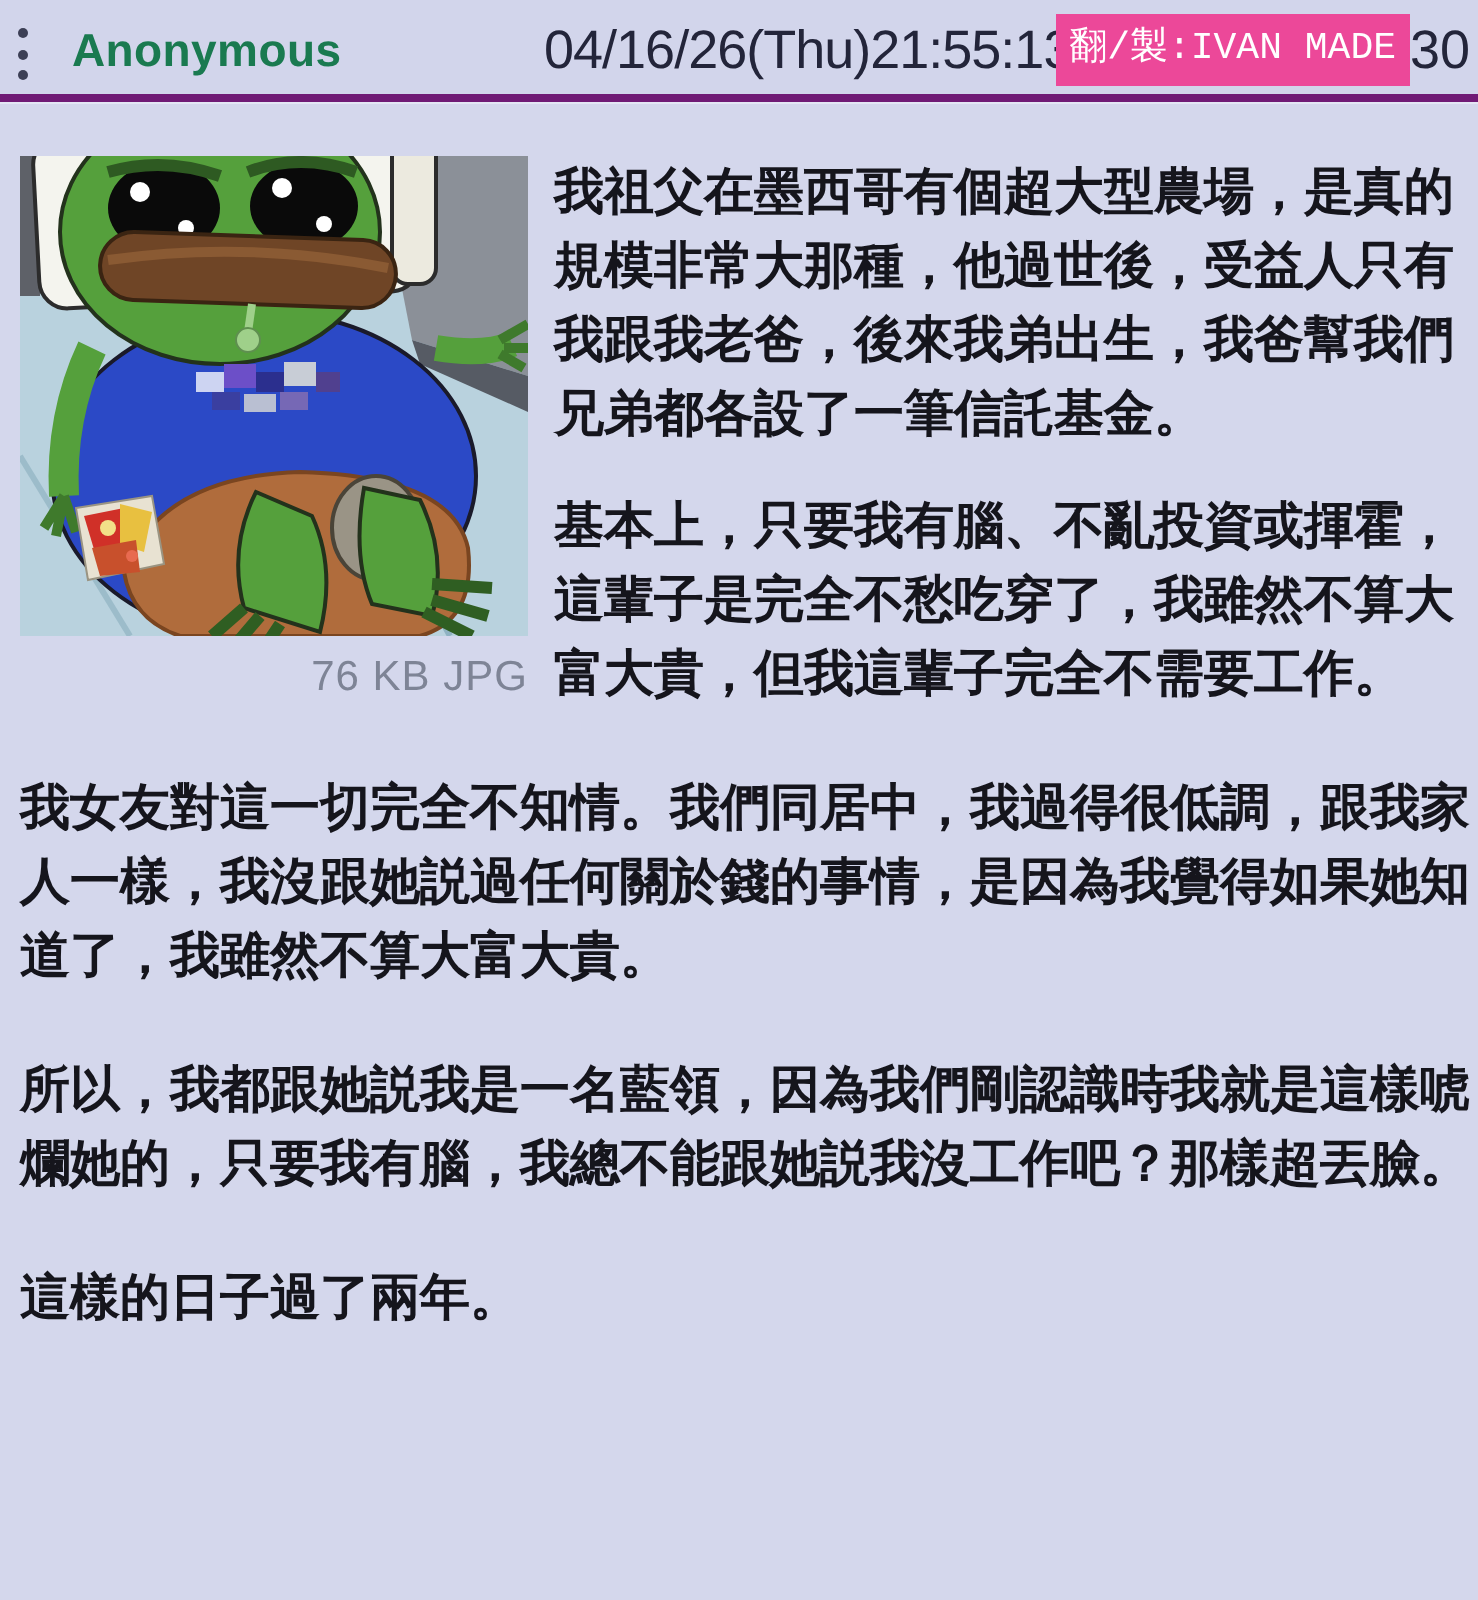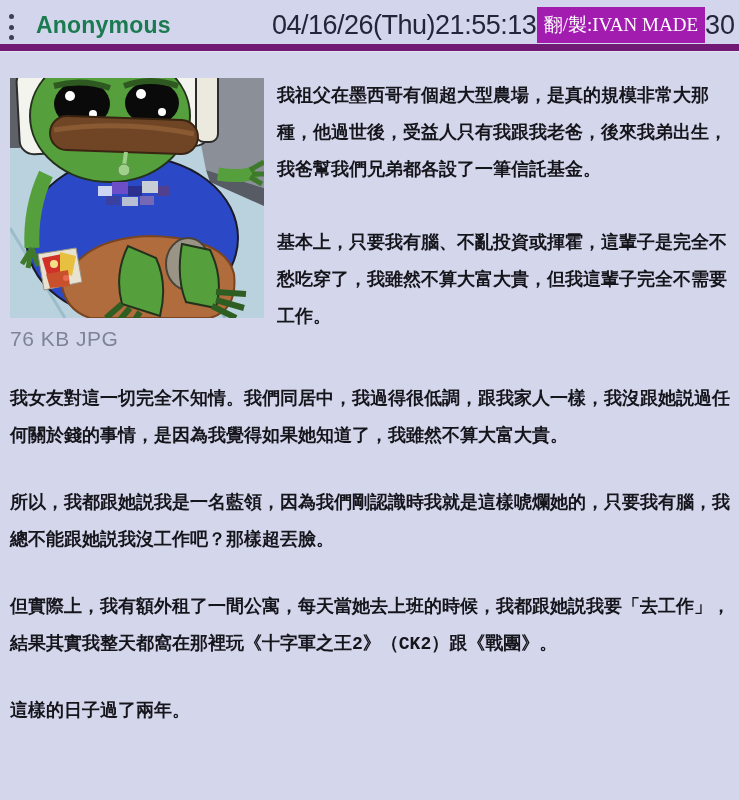--- a/index.html
+++ b/index.html
@@ -12,21 +12,21 @@
     background: #d4d7ec;
     font-family: "Liberation Sans", sans-serif;
     color: #15151c;
   }
 
   
   .post-header {
     position: relative;
     height: 51px;
     background: #d2d5eb;
-    border-bottom: 7px solid #701a75;
+    border-bottom: 4px solid #701a75;
     box-shadow: 0 1px 0 #e3e6f4;
   }
   .kebab {
     position: absolute; left: 9px; top: 14px;
     width: 6px; height: 26px;
     display: flex; flex-direction: column; justify-content: space-between;
     cursor: pointer;
   }
   .kebab i {
     width: 5px; height: 5px; border-radius: 50%;
@@ -41,48 +41,48 @@
     position: absolute; left: 272px; top: 10px;
     font-size: 27px; color: #23253a; letter-spacing: -0.5px;
     white-space: nowrap;
   }
   .post-number {
     position: absolute; right: 4px; top: 10px;
     font-size: 27px; color: #23253a; z-index: 1;
   }
   .translator-tag {
     position: absolute; right: 34px; top: 7px; z-index: 2;
-    background: #a21caf; color: #fff;
-    font-family: Liberation Serif, serif;
+    background: #ec4899; color: #fff;
+    font-family: Liberation Mono, monospace;
     font-size: 19px; line-height: 1;
     padding: 8px 7px 9px 7px;
     white-space: nowrap;
   }
 
   
   .main { padding: 27px 0 0 10px; }
   .top-row { display: flex; align-items: flex-start; }
 
   .thumb-figure { width: 254px; flex: 0 0 254px; cursor: pointer; }
   .thumb-figure svg { display: block; width: 254px; height: 240px; }
   .file-caption {
-    margin-top: 9px; text-align: left;
+    margin-top: 9px; text-align: right;
     font-size: 21px; color: #7e8496; letter-spacing: 0.5px;
   }
 
   .post-text {
-    font-size: 18px; font-weight: 700; line-height: 37px;
+    font-size: 25px; font-weight: 700; line-height: 37px;
     color: #15151c;
-    font-family: Liberation Mono, monospace;
+    font-family: Liberation Sans, sans-serif;
     text-align: left;
     word-break: break-all;
   }
   .col-right { flex: 1 1 auto; padding-left: 13px; min-width: 0; }
   .col-right .post-text { width: 462px; }
-  .col-right .post-text + .post-text { margin-top: 36px; }
+  .col-right .post-text + .post-text { margin-top: 19px; }
 
   .body-paras { margin-top: 30px; width: 729px; }
   .body-paras .post-text { margin-bottom: 30px; }
   .body-paras .post-text:last-child { margin-bottom: 0; }
 </style>
 </head>
 <body>
 
 <div class="page">
 
@@ -178,18 +178,17 @@
 
       <div class="col-right">
         <p class="post-text">我祖父在墨西哥有個超大型農場，是真的規模非常大那種，他過世後，受益人只有我跟我老爸，後來我弟出生，我爸幫我們兄弟都各設了一筆信託基金。</p>
         <p class="post-text">基本上，只要我有腦、不亂投資或揮霍，這輩子是完全不愁吃穿了，我雖然不算大富大貴，但我這輩子完全不需要工作。</p>
       </div>
     </div>
 
     <div class="body-paras">
       <p class="post-text">我女友對這一切完全不知情。我們同居中，我過得很低調，跟我家人一樣，我沒跟她説過任何關於錢的事情，是因為我覺得如果她知道了，我雖然不算大富大貴。</p>
       <p class="post-text">所以，我都跟她説我是一名藍領，因為我們剛認識時我就是這樣唬爛她的，只要我有腦，我總不能跟她説我沒工作吧？那樣超丟臉。</p>
-      <p class="post-text">但實際上，我有額外租了一間公寓，每天當她去上班的時候，我都跟她説我要「去工作」，結果其實我整天都窩在那裡玩《十字軍之王2》（CK2）跟《戰團》。</p>
       <p class="post-text">這樣的日子過了兩年。</p>
     </div>
 
   </div>
 </div>
 
 </body></html>

